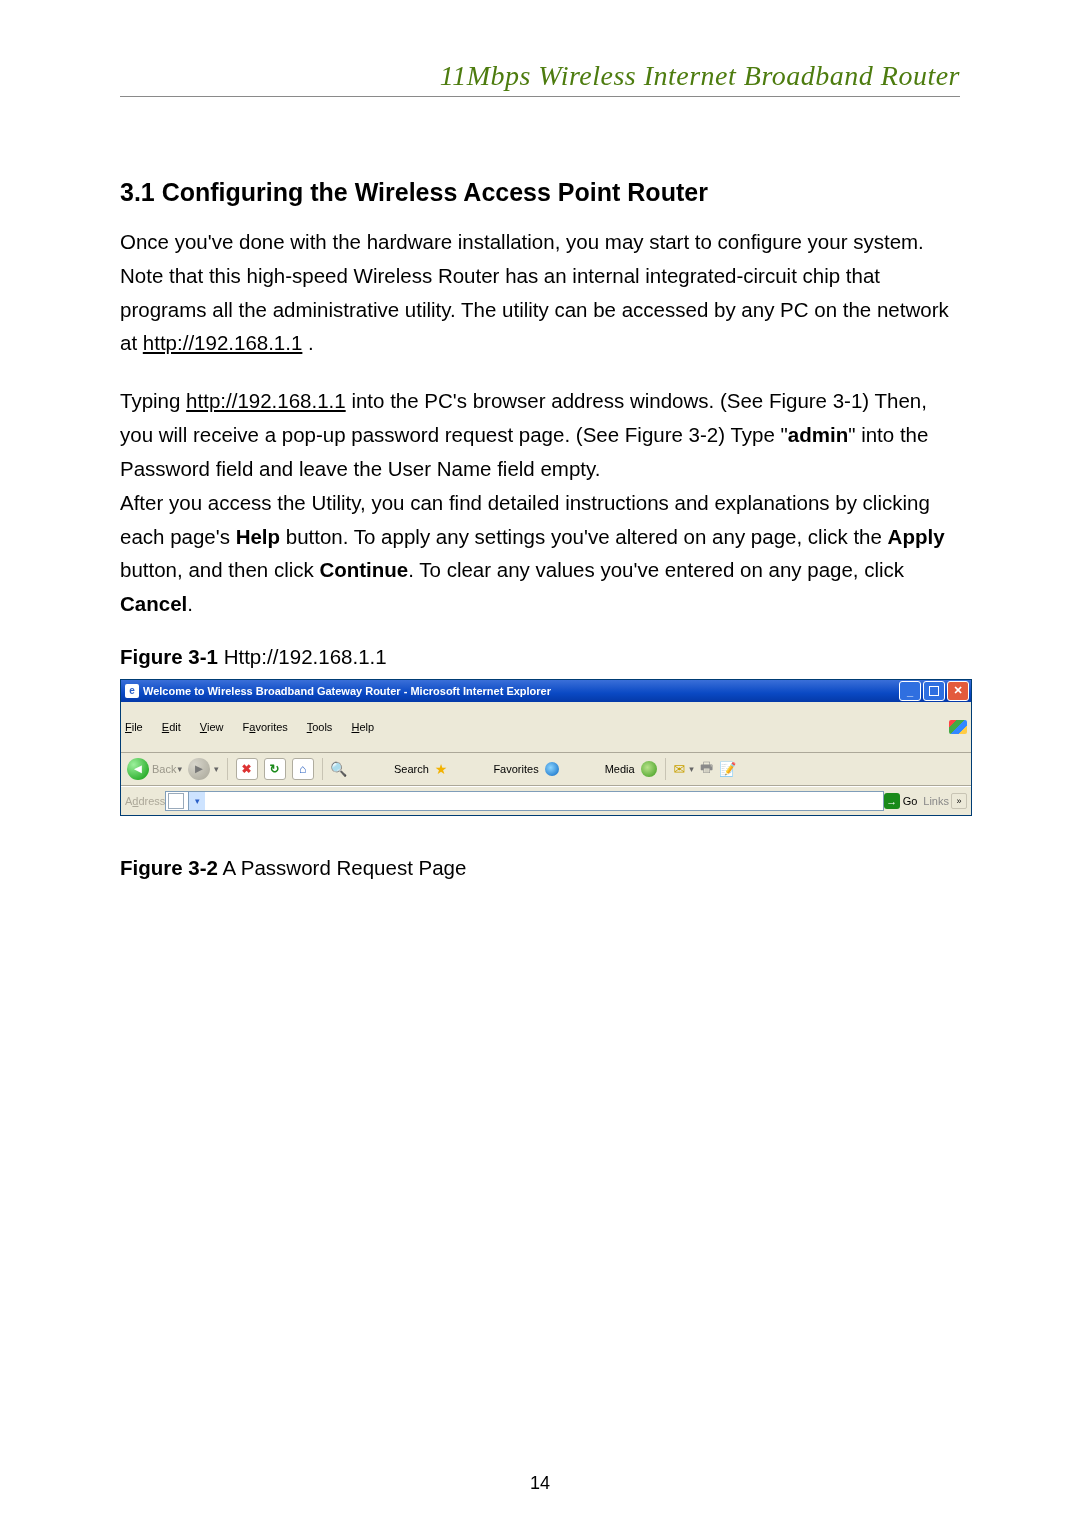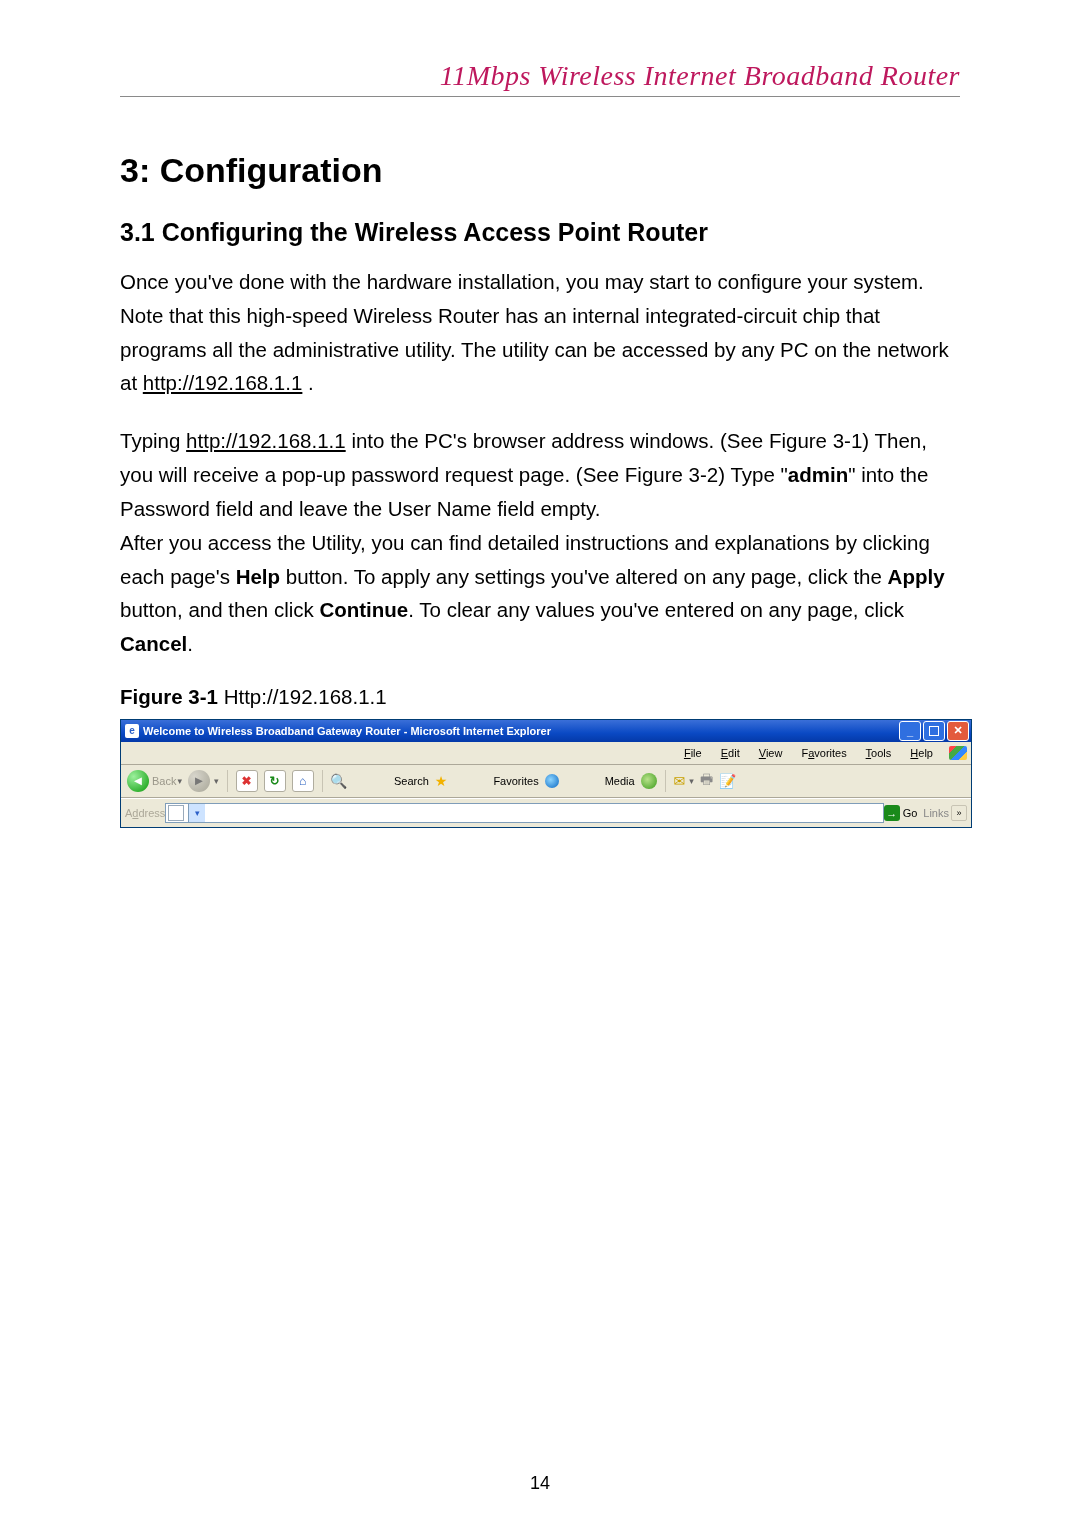--- a/index.html
+++ b/index.html
@@ -9,24 +9,24 @@
     padding:60px 120px 60px 120px;
     font-family:Arial,Helvetica,sans-serif;
     color:#000;
     position:relative;
   }
   .header-title{
     font-family:"Times New Roman",Times,serif;
     font-style:italic;
     text-align:right;
     font-size:28px;
-    color:#be185d;
+    color:#4d7c0f;
     border-bottom:1.5px solid #8a8a8a;
     padding-bottom:4px;
-    margin-bottom:54px;
+    margin-bottom:81px;
     letter-spacing:0.5px;
   }
   h1.section{
     font-size:34px;
     font-weight:bold;
     margin:0 0 28px 0;
   }
   h2.subsection{
     font-size:25px;
     font-weight:bold;
@@ -65,22 +65,22 @@
   .ie-e-icon{width:14px;height:14px;background:#fff;border-radius:2px;display:inline-flex;align-items:center;justify-content:center;color:#2a5fc8;font-weight:bold;font-size:10px;}
   .ie-caption-buttons{display:flex;gap:2px;}
   .cap-btn{width:20px;height:18px;border:1px solid #fff;border-radius:3px;display:flex;align-items:center;justify-content:center;font-weight:bold;font-size:11px;}
   .cap-min{background:#2f6fe0;color:#fff;}
   .cap-max{background:#2f6fe0;color:#fff;}
   .cap-max .sq{width:8px;height:8px;border:1.5px solid #fff;}
   .cap-close{background:#e35a3c;color:#fff;}
   .ie-menubar{
     background:#ece9d8;
     border-bottom:1px solid #aca899;
-    display:flex;align-items:center;justify-content:flex-end;
-    padding:2px 4px;
+    display:flex;align-items:center;justify-content:space-between;
+    padding:16px 4px;
     color:#000;
     height:18px;
   }
   .ie-menubar .menus span{margin-right:8px;}
   .ie-menubar .menus span u{text-decoration:underline;}
   .ie-flag{width:18px;height:14px;background:linear-gradient(135deg,#f44 0 25%,#4a4 25% 50%,#38f 50% 75%,#fc4 75% 100%);border-radius:2px;}
   .ie-toolbar{
     background:#ece9d8;
     border-bottom:1px solid #aca899;
     display:flex;align-items:center;gap:6px;
@@ -131,21 +131,20 @@
     font-size:18px;
   }
 </style>
 </head>
 <body>
 
 <div class="page">
 
   <div class="header-title">11Mbps  Wireless  Internet  Broadband  Router</div>
 
-  <h1 class="section">3: Configuration</h1>
 
   <h2 class="subsection">3.1 Configuring the Wireless Access Point Router</h2>
 
   <p class="body-text">
     <span>Once you've done with the hardware installation, you may start to configure your system. Note that this high-speed Wireless Router has an internal integrated-circuit chip that programs all the administrative utility. The utility can be accessed by any PC on the network at </span><span class="underline">http://192.168.1.1</span><span> .</span>
   </p>
 
   <p class="body-text">
     <span>Typing </span><span class="underline">http://192.168.1.1</span><span> into the PC's browser address windows. (See Figure 3-1) Then, you will receive a pop-up password request page. (See Figure 3-2) Type "</span><span class="bold">admin</span><span>" into the Password field and leave the User Name field empty.</span>
     <br>
@@ -224,15 +223,18 @@
       </div>
       <span class="go-btn">
         <span class="go-arrow">→</span>
         <span>Go</span>
       </span>
       <span class="links-lbl">Links</span>
       <span class="links-chev">»</span>
     </div>
   </div>
 
+  <div class="fig-caption">
+    <span class="bold">Figure 3-2</span><span> A Password Request Page</span>
+  </div>
 
   <div class="page-num">14</div>
 </div>
 
 </body></html>

